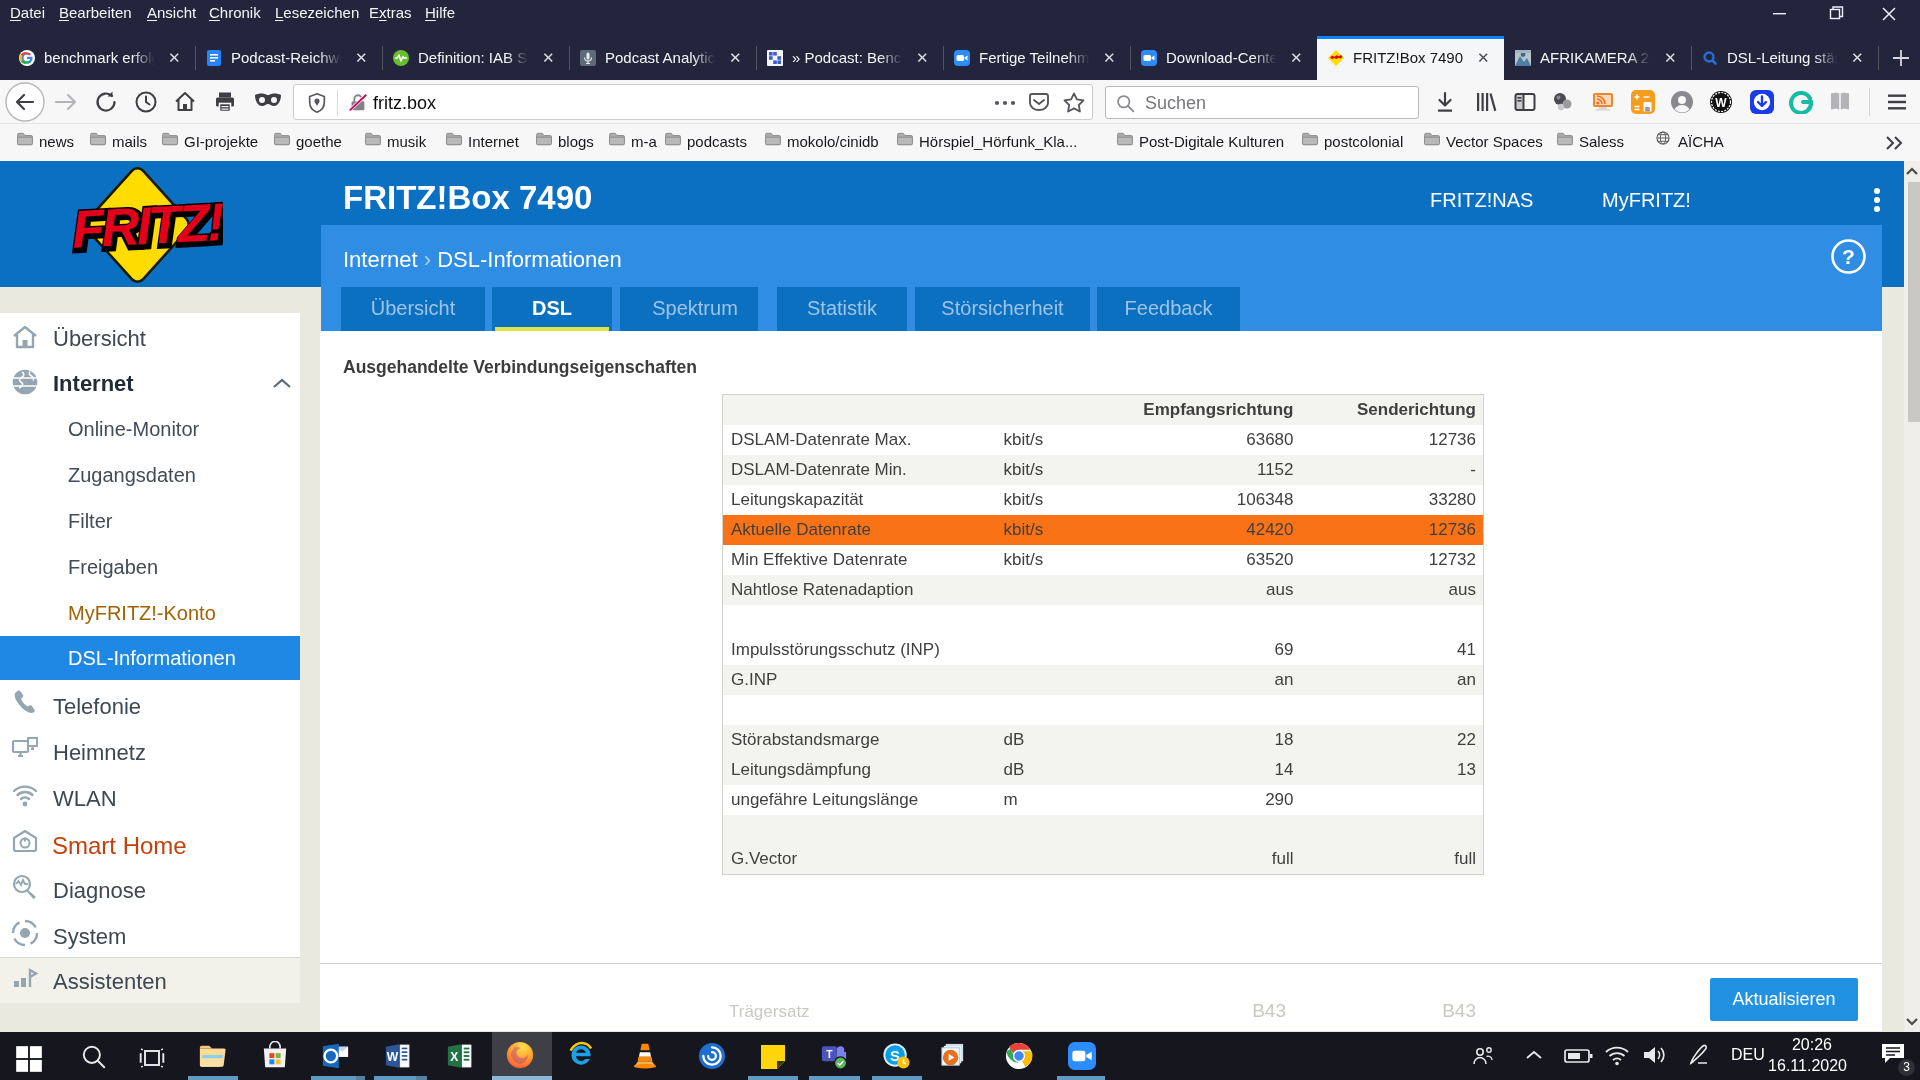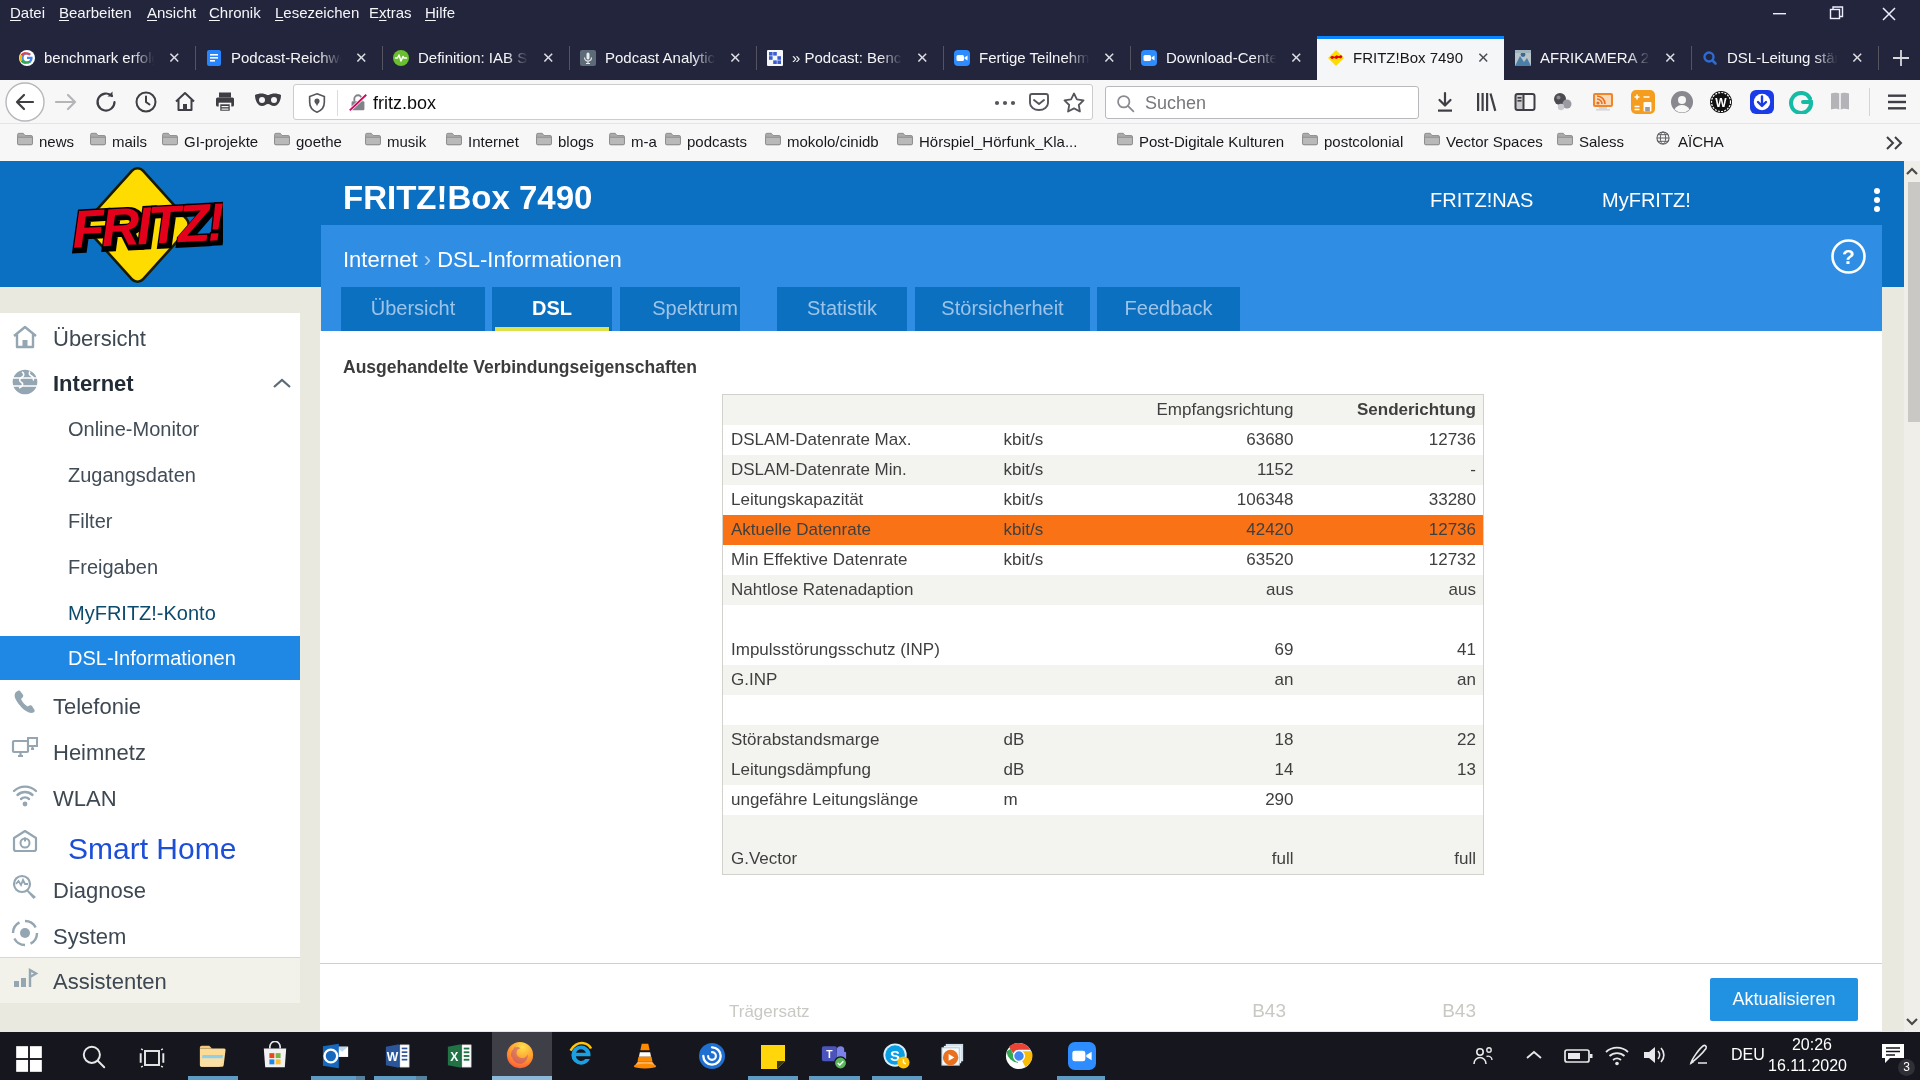--- a/index.html
+++ b/index.html
@@ -407,21 +407,21 @@
       <circle cx="18.5" cy="18.5" r="16" fill="none" stroke="#fff" stroke-width="2.6"></circle>
       <text x="18.5" y="26" font-size="21" font-weight="bold" fill="#fff" text-anchor="middle" font-family="Liberation Sans">?</text>
     </svg>
   <div class="a" style="left:341px;top:126px;width:144px;height:44px;background:#0c70c0">
       <span class="a" style="width:144px;text-align:center;top:10px;font-size:20px;color:#9dc4e8">Übersicht</span>
     </div>
   <div class="a" style="left:492px;top:126px;width:120px;height:44px;background:#0c70c0">
       <span class="a" style="width:120px;text-align:center;top:10px;font-size:20px;color:#fff;font-weight:bold">DSL</span>
       <div class="a" style="left:3px;top:40px;width:114px;height:4px;background:#dbe24c"></div>
     </div>
-  <div class="a" style="left:620px;top:126px;width:120px;height:44px;background:#0c70c0">
+  <div class="a" style="left:620px;top:126px;width:138px;height:44px;background:#0c70c0">
       <span class="a" style="width:150px;text-align:center;top:10px;font-size:20px;color:#9dc4e8">Spektrum</span>
     </div>
   <div class="a" style="left:777px;top:126px;width:130px;height:44px;background:#0c70c0">
       <span class="a" style="width:130px;text-align:center;top:10px;font-size:20px;color:#9dc4e8">Statistik</span>
     </div>
   <div class="a" style="left:915px;top:126px;width:175px;height:44px;background:#0c70c0">
       <span class="a" style="width:175px;text-align:center;top:10px;font-size:20px;color:#9dc4e8">Störsicherheit</span>
     </div>
   <div class="a" style="left:1097px;top:126px;width:143px;height:44px;background:#0c70c0">
       <span class="a" style="width:143px;text-align:center;top:10px;font-size:20px;color:#9dc4e8">Feedback</span>
@@ -432,21 +432,21 @@
     <colgroup>
         <col style="width:273px">
         <col style="width:120px">
         <col style="width:185px">
         <col style="width:183px">
       </colgroup>
     <tbody>
         <tr style="background:#f3f3ef">
           <td></td>
           <td></td>
-          <td class="r" style="font-weight:normal">Empfangsrichtung</td>
+          <td class="r" style="font-weight:bold">Empfangsrichtung</td>
           <td class="r" style="font-weight:bold">Senderichtung</td>
         </tr>
     <tr>
           <td>DSLAM-Datenrate Max.</td>
           <td>kbit/s</td>
           <td class="r">63680</td>
           <td class="r">12736</td>
         </tr>
     <tr style="background:#f3f3ef">
           <td>DSLAM-Datenrate Min.</td>
@@ -588,26 +588,26 @@
   </div>
   <span class="a" style="left:53px;top:165px;font-size:22px;color:#3d4852">Übersicht</span>
   <span class="a" style="left:53px;top:210px;font-size:22px;color:#222c36;font-weight:bold">Internet</span>
   <svg class="a" style="left:272px;top:216px" width="20" height="12" viewBox="0 0 20 12">
       <path d="M2 10l8-7 8 7" fill="none" stroke="#5a6a76" stroke-width="2.2"></path>
     </svg>
   <span class="a" style="left:68px;top:257px;font-size:20px;color:#414c57">Online-Monitor</span>
   <span class="a" style="left:68px;top:303px;font-size:20px;color:#414c57">Zugangsdaten</span>
   <span class="a" style="left:68px;top:349px;font-size:20px;color:#414c57">Filter</span>
   <span class="a" style="left:68px;top:395px;font-size:20px;color:#414c57">Freigaben</span>
-  <span class="a" style="left:68px;top:441px;font-size:20px;color:#0c4a6e">MyFRITZ!-Konto</span>
+  <span class="a" style="left:68px;top:441px;font-size:20px;color:#a16207">MyFRITZ!-Konto</span>
   <span class="a" style="left:68px;top:486px;font-size:20px;color:#fff">DSL-Informationen</span>
   <span class="a" style="left:53px;top:533px;font-size:22px;color:#3d4852">Telefonie</span>
   <span class="a" style="left:53px;top:579px;font-size:22px;color:#3d4852">Heimnetz</span>
   <span class="a" style="left:53px;top:625px;font-size:22px;color:#3d4852">WLAN</span>
-  <span class="a" style="left:68px;top:671px;font-size:30px;color:#1d4ed8">Smart Home</span>
+  <span class="a" style="left:52px;top:671px;font-size:24px;color:#c2410c">Smart Home</span>
   <span class="a" style="left:53px;top:717px;font-size:22px;color:#3d4852">Diagnose</span>
   <span class="a" style="left:53px;top:763px;font-size:22px;color:#3d4852">System</span>
   <span class="a" style="left:53px;top:808px;font-size:22px;color:#3d4852">Assistenten</span>
   <div class="a" style="left:1904px;top:0;width:16px;height:871px;background:#efeee8"></div>
   <svg class="a" style="left:1904px;top:4px" width="16" height="14" viewBox="0 0 16 14">
       <path d="M3 9l5-5 5 5" fill="none" stroke="#4a4a4a" stroke-width="2.2"></path>
     </svg>
   <div class="a" style="left:1908px;top:21px;width:12px;height:240px;background:#c9c8c4"></div>
   <svg class="a" style="left:1904px;top:853px" width="16" height="14" viewBox="0 0 16 14">
       <path d="M3 5l5 5 5-5" fill="none" stroke="#4a4a4a" stroke-width="2.2"></path>

